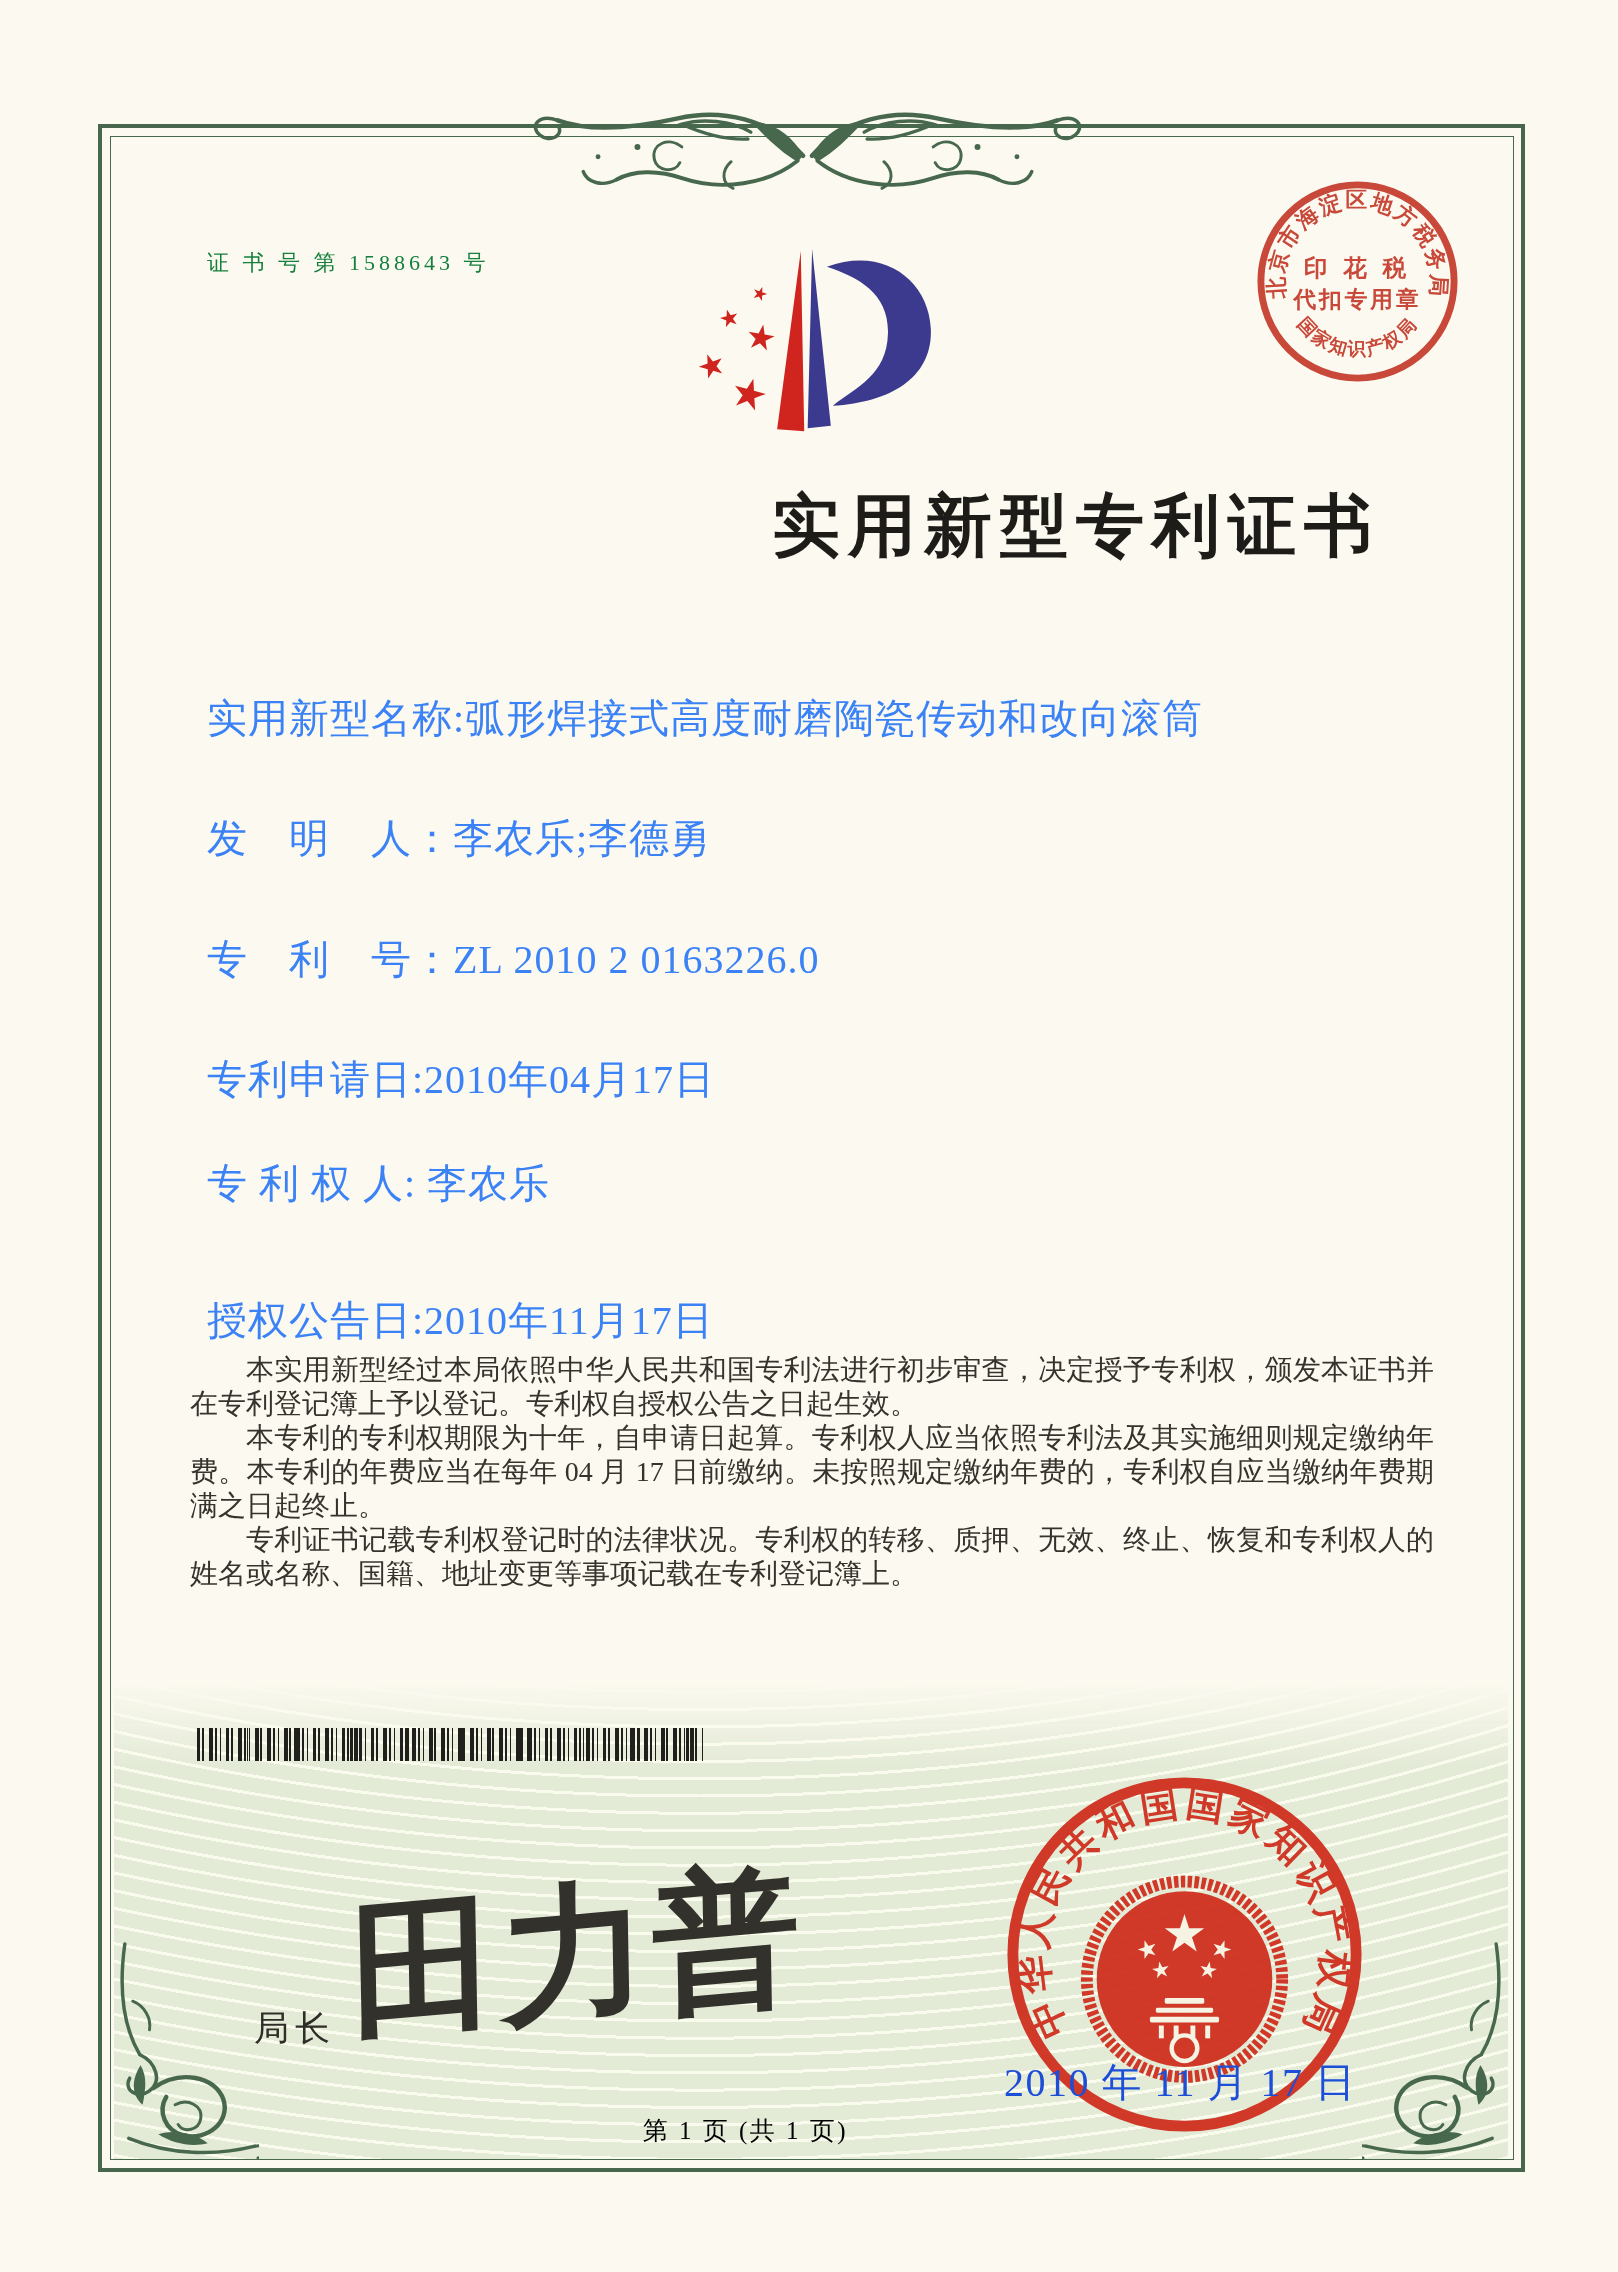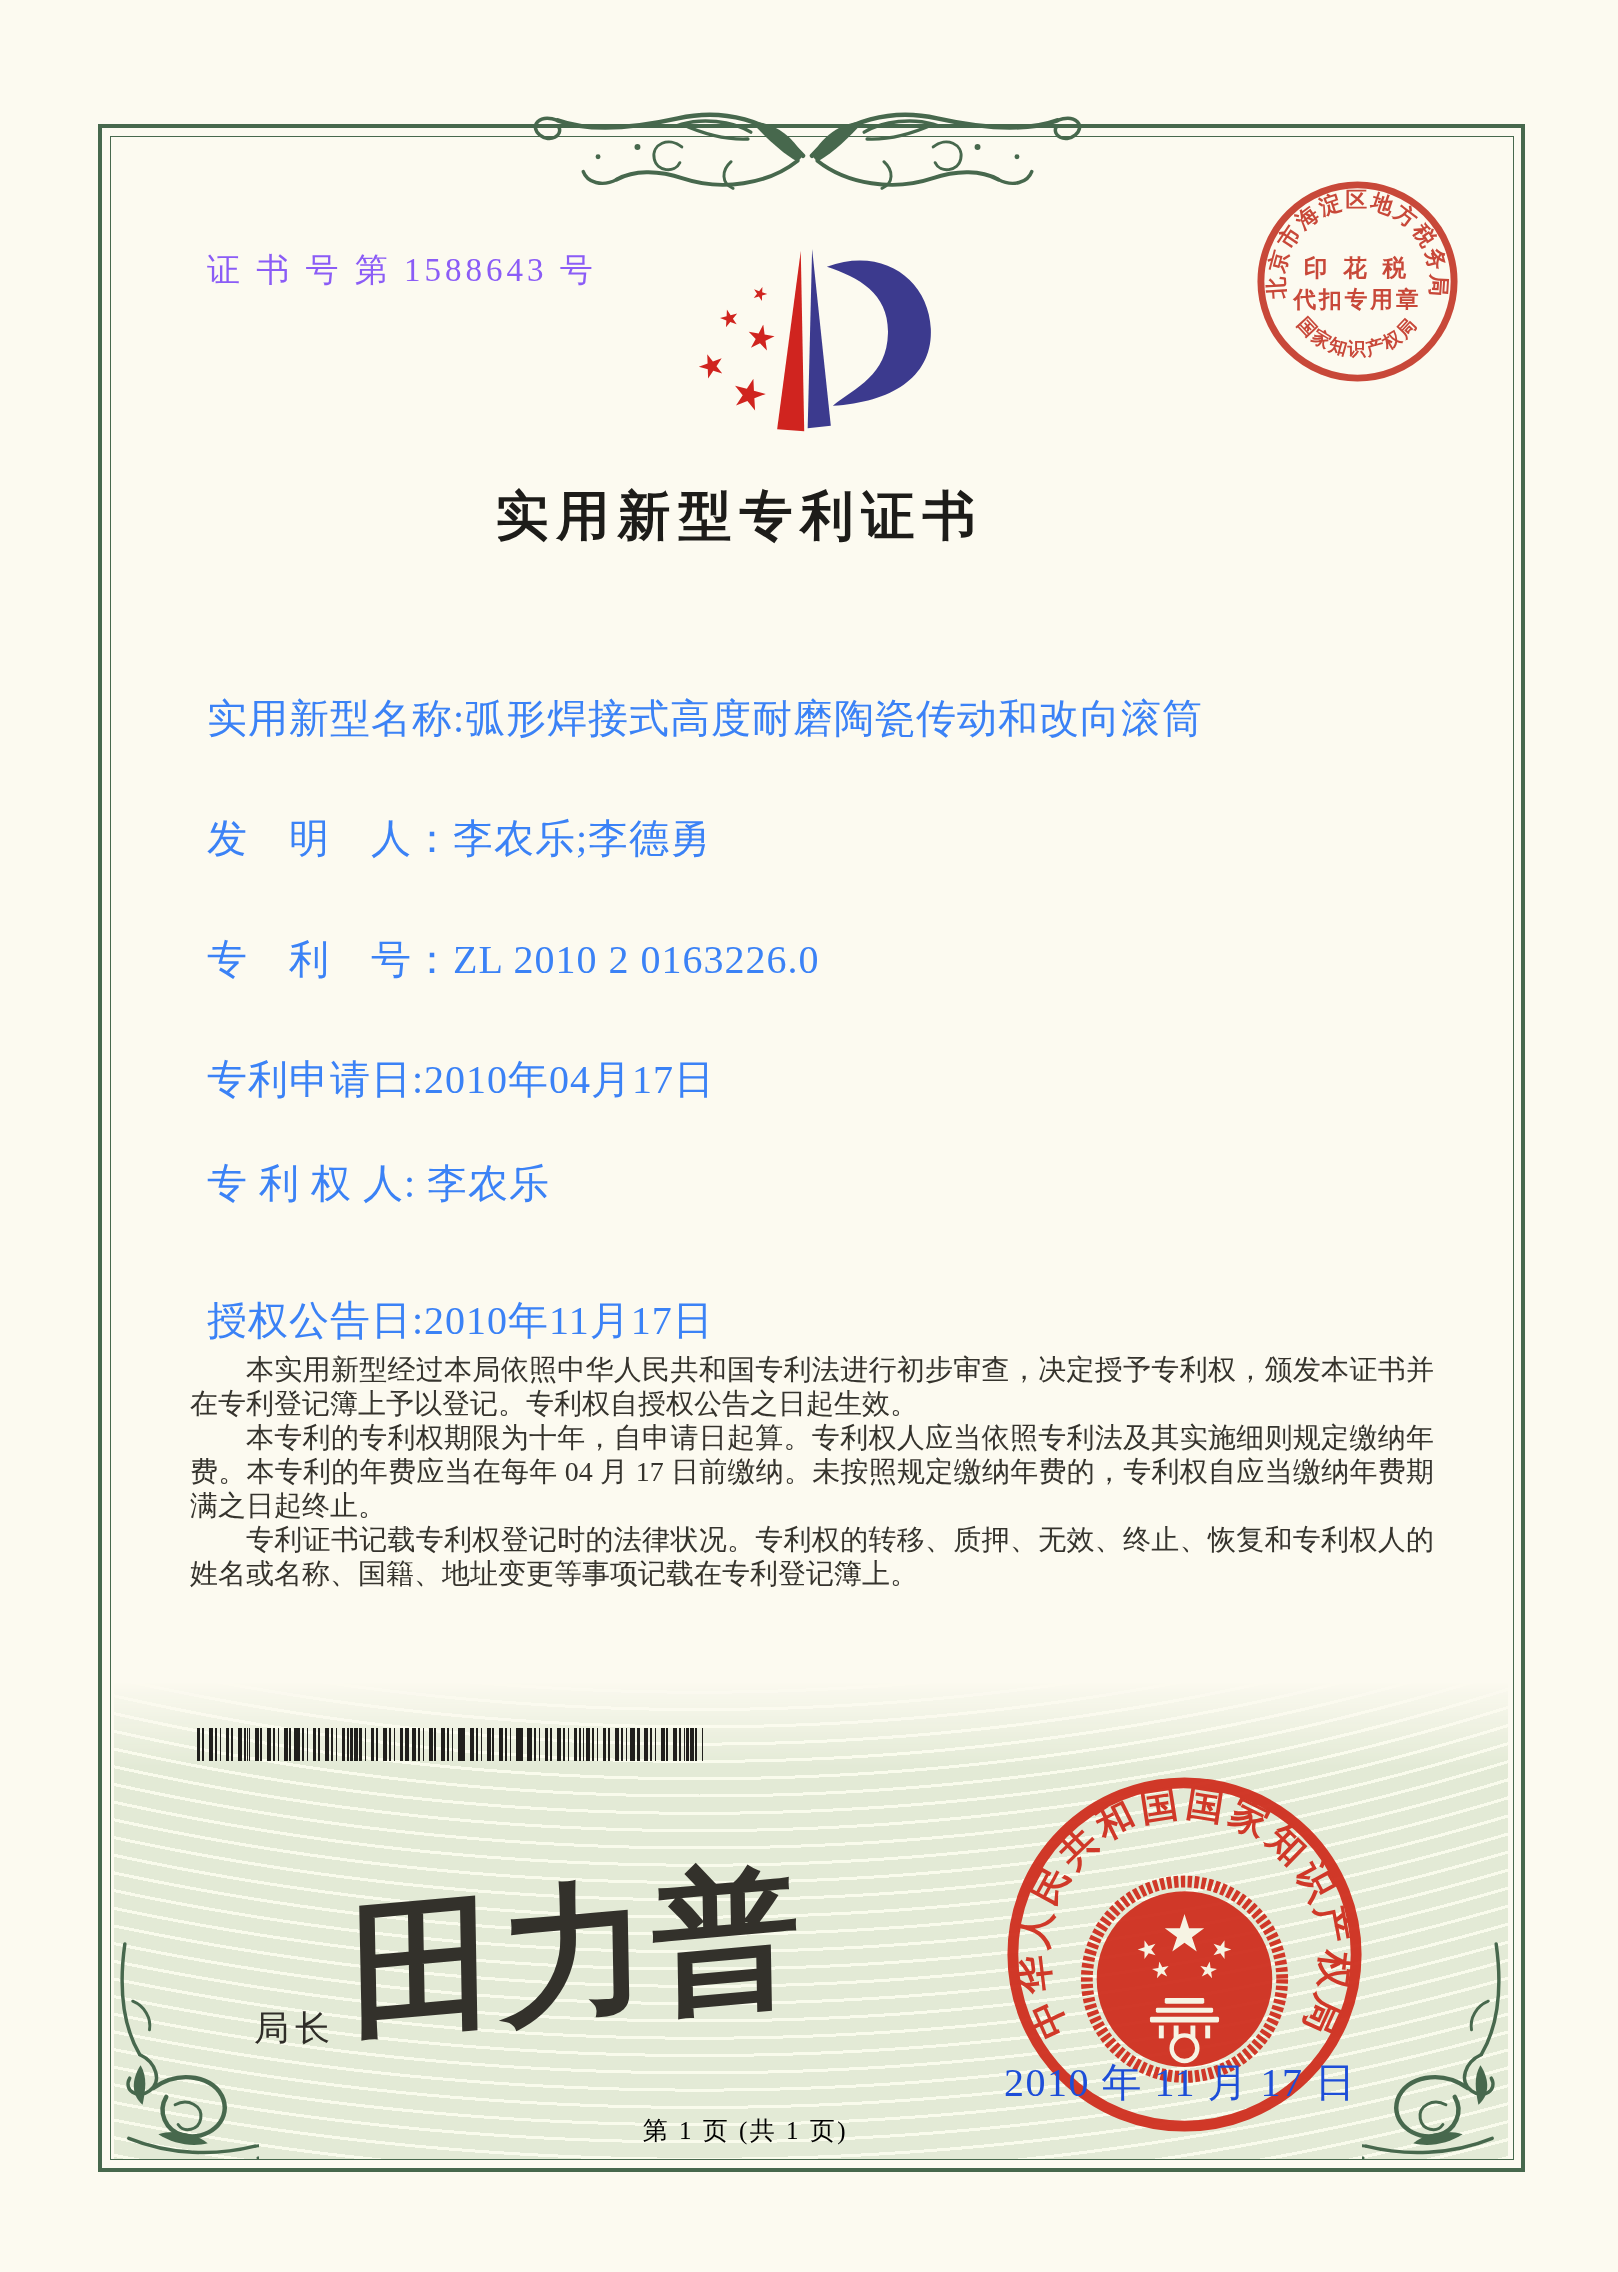--- a/index.html
+++ b/index.html
@@ -25,23 +25,23 @@
   .frame-outer{left:98px;top:124px;width:1427px;height:2048px;border:4.4px solid var(--green);box-sizing:border-box;}
   .frame-inner{left:110px;top:136px;width:1404px;height:2024px;border:1.5px solid var(--green);box-sizing:border-box;}
   
   .wave-panel{
     left:114px;top:1682px;width:1394px;height:477px;
     background:repeating-radial-gradient(circle at 42% -2566px,
        var(--wave) 0 14.3px, var(--waveline) 14.3px 17.3px);
     -webkit-mask-image:linear-gradient(to bottom,rgba(0,0,0,0) 0,#000 84px);
     mask-image:linear-gradient(to bottom,rgba(0,0,0,0) 0,#000 84px);
   }
-  .cert-no{left:207px;top:248px;font-size:33px;letter-spacing:4px;color:#8b5cf6;}
-  .title{left:99px;top:481px;width:1281px;text-align:center;
-    font-size:53px;font-weight:700;letter-spacing:8px;color:#1d1c19;}
+  .cert-no{left:207px;top:248px;font-size:22px;letter-spacing:4px;color:#15803d;}
+  .title{left:99px;top:481px;width:1281px;text-align:right;
+    font-size:68px;font-weight:700;letter-spacing:8px;color:#1d1c19;}
   .field{left:207px;width:1234px;font-size:40px;letter-spacing:1px;color:#3b82f6;white-space:nowrap;}
   .f0{top:691px}.f1{top:811px}.f2{top:932px}.f3{top:1052px}.f4{top:1156px}.f5{top:1293px}
   .body-text{left:190px;top:1353px;width:1244px;font-size:28px;line-height:34px;
     text-align:justify;color:#35332d;}
   .body-text p{margin:0;text-indent:2em;}
   .barcode{
     left:197px;top:1728px;width:506px;height:33px;
     background-image:
       repeating-linear-gradient(90deg,#201f1c 0 3.5px,transparent 3.5px 5.4px,#201f1c 5.4px 7px,transparent 7px 12px,#201f1c 12px 16.3px,transparent 16.3px 18px,#201f1c 18px 20px,transparent 20px 23px,#201f1c 23px 24px,transparent 24px 29px),
       repeating-linear-gradient(90deg,transparent 0 41px,#201f1c 41px 44px,transparent 44px 50px,#201f1c 50px 51px,transparent 51px 56px);

